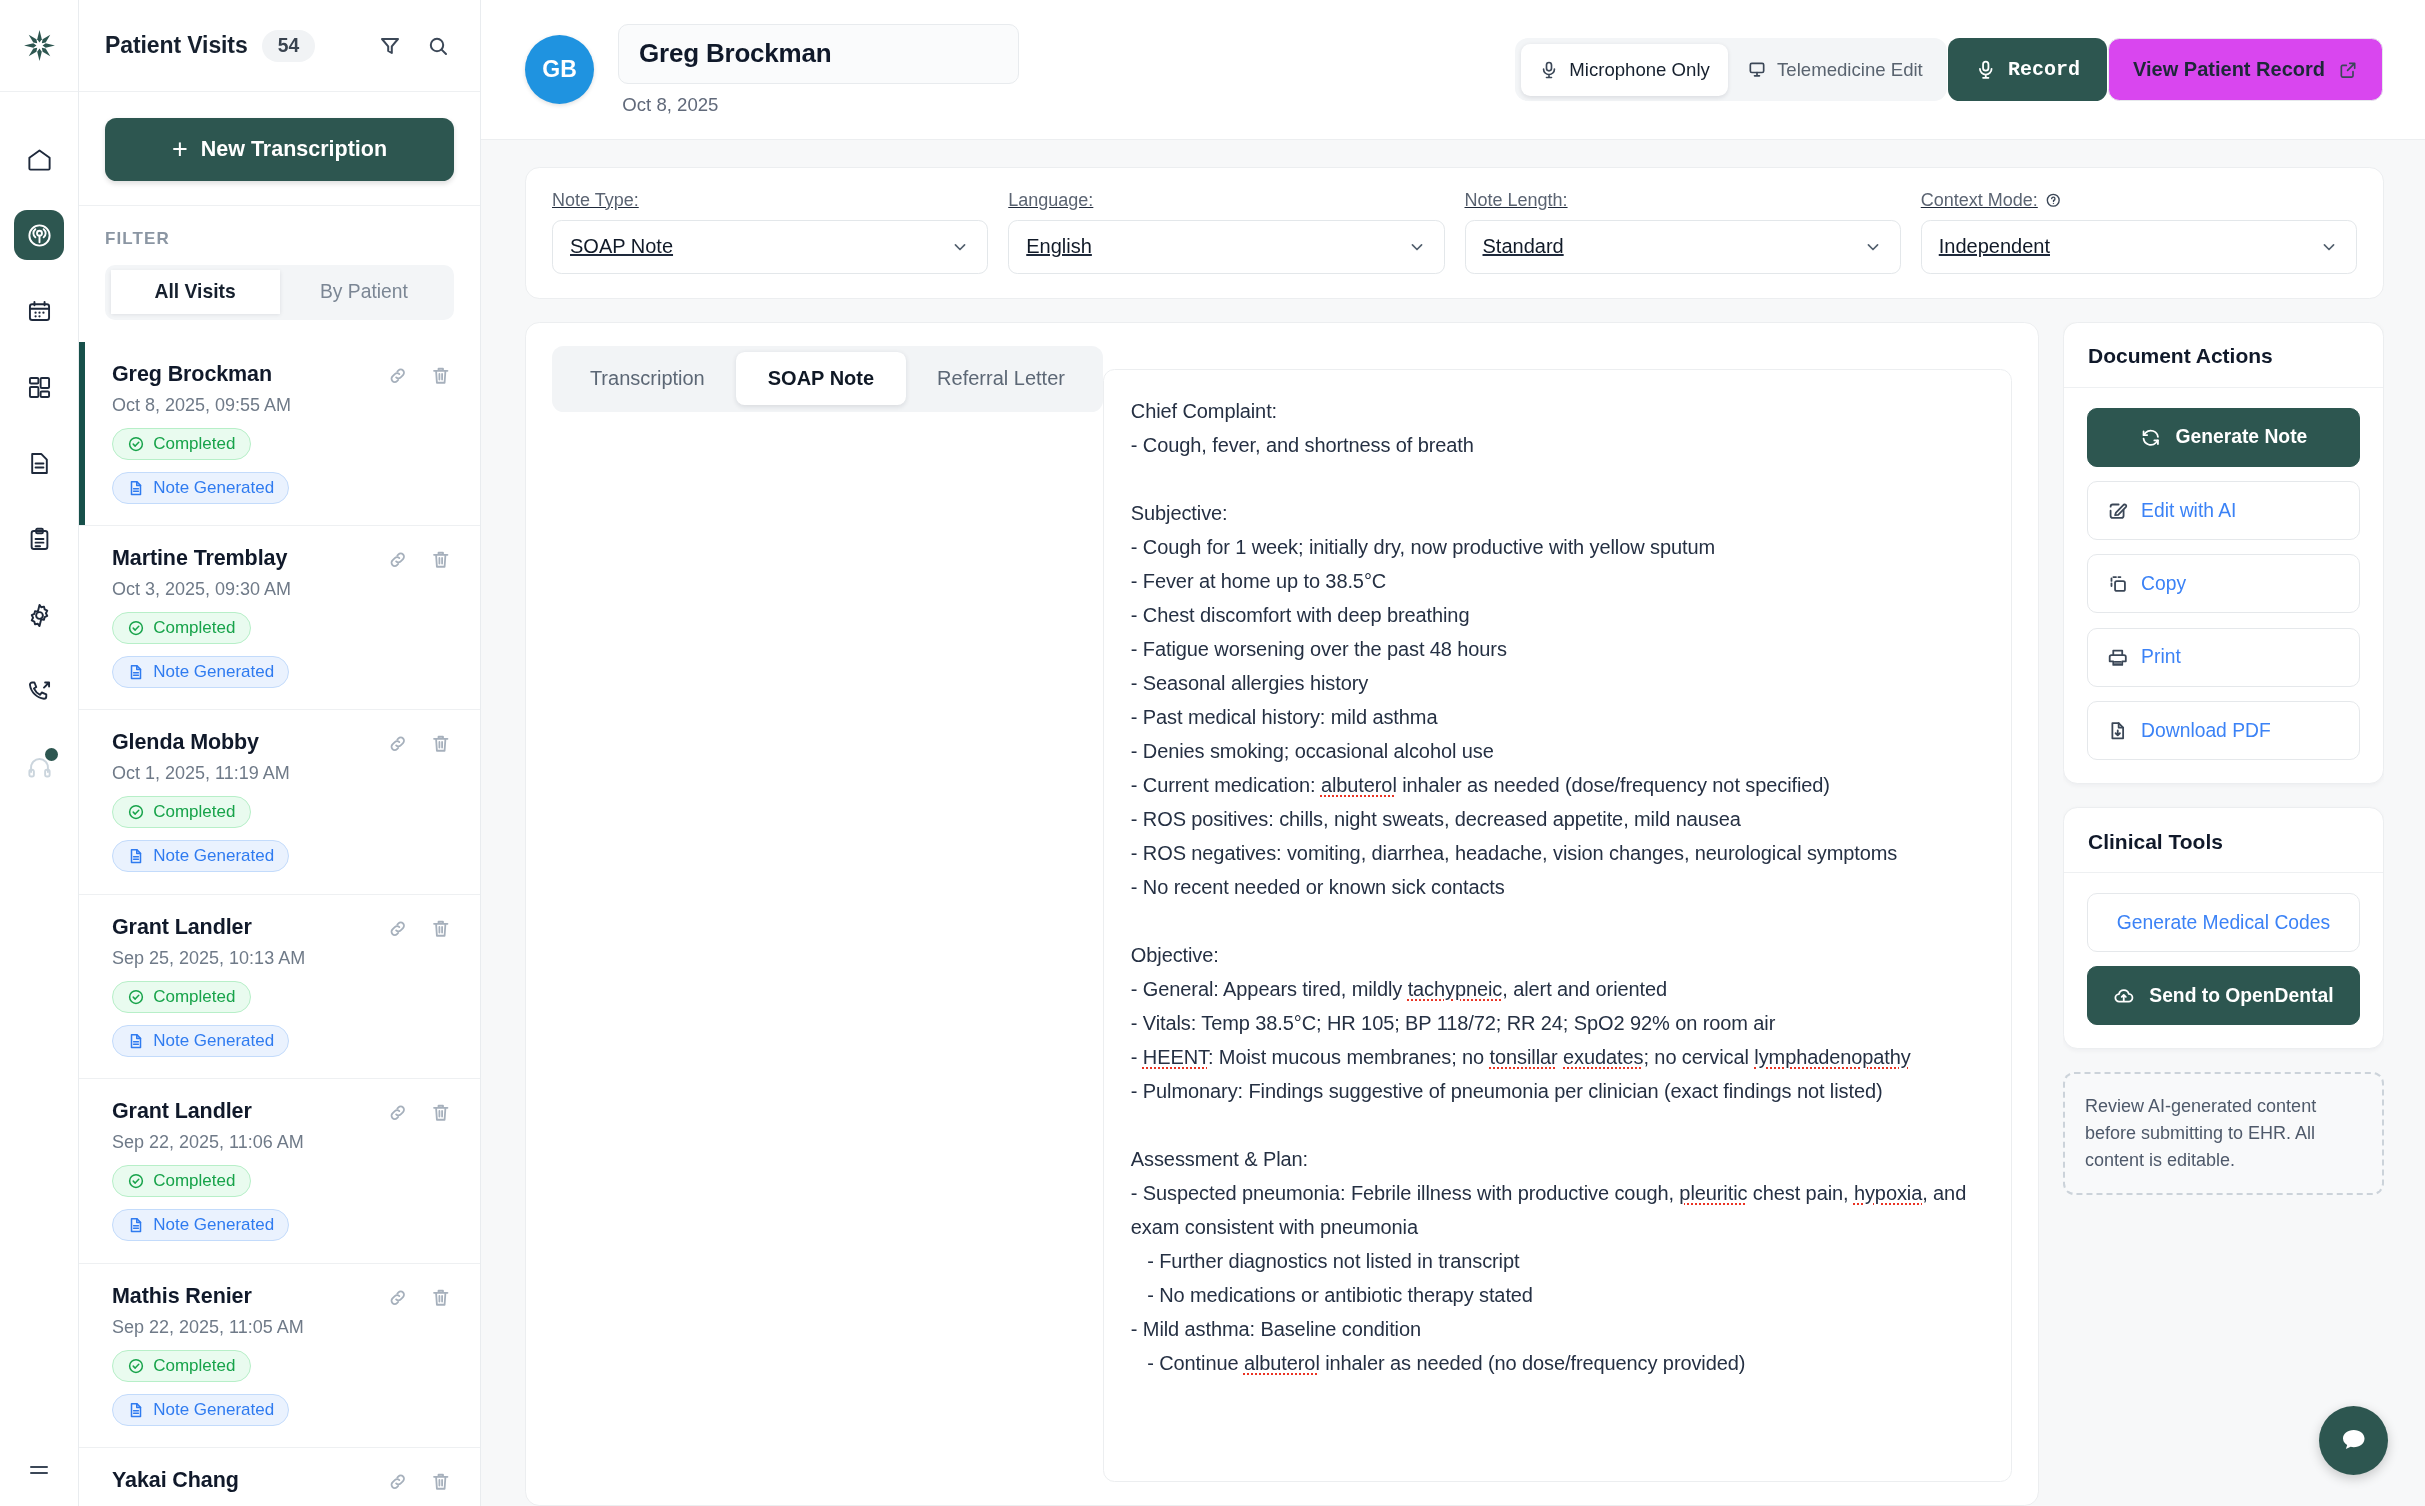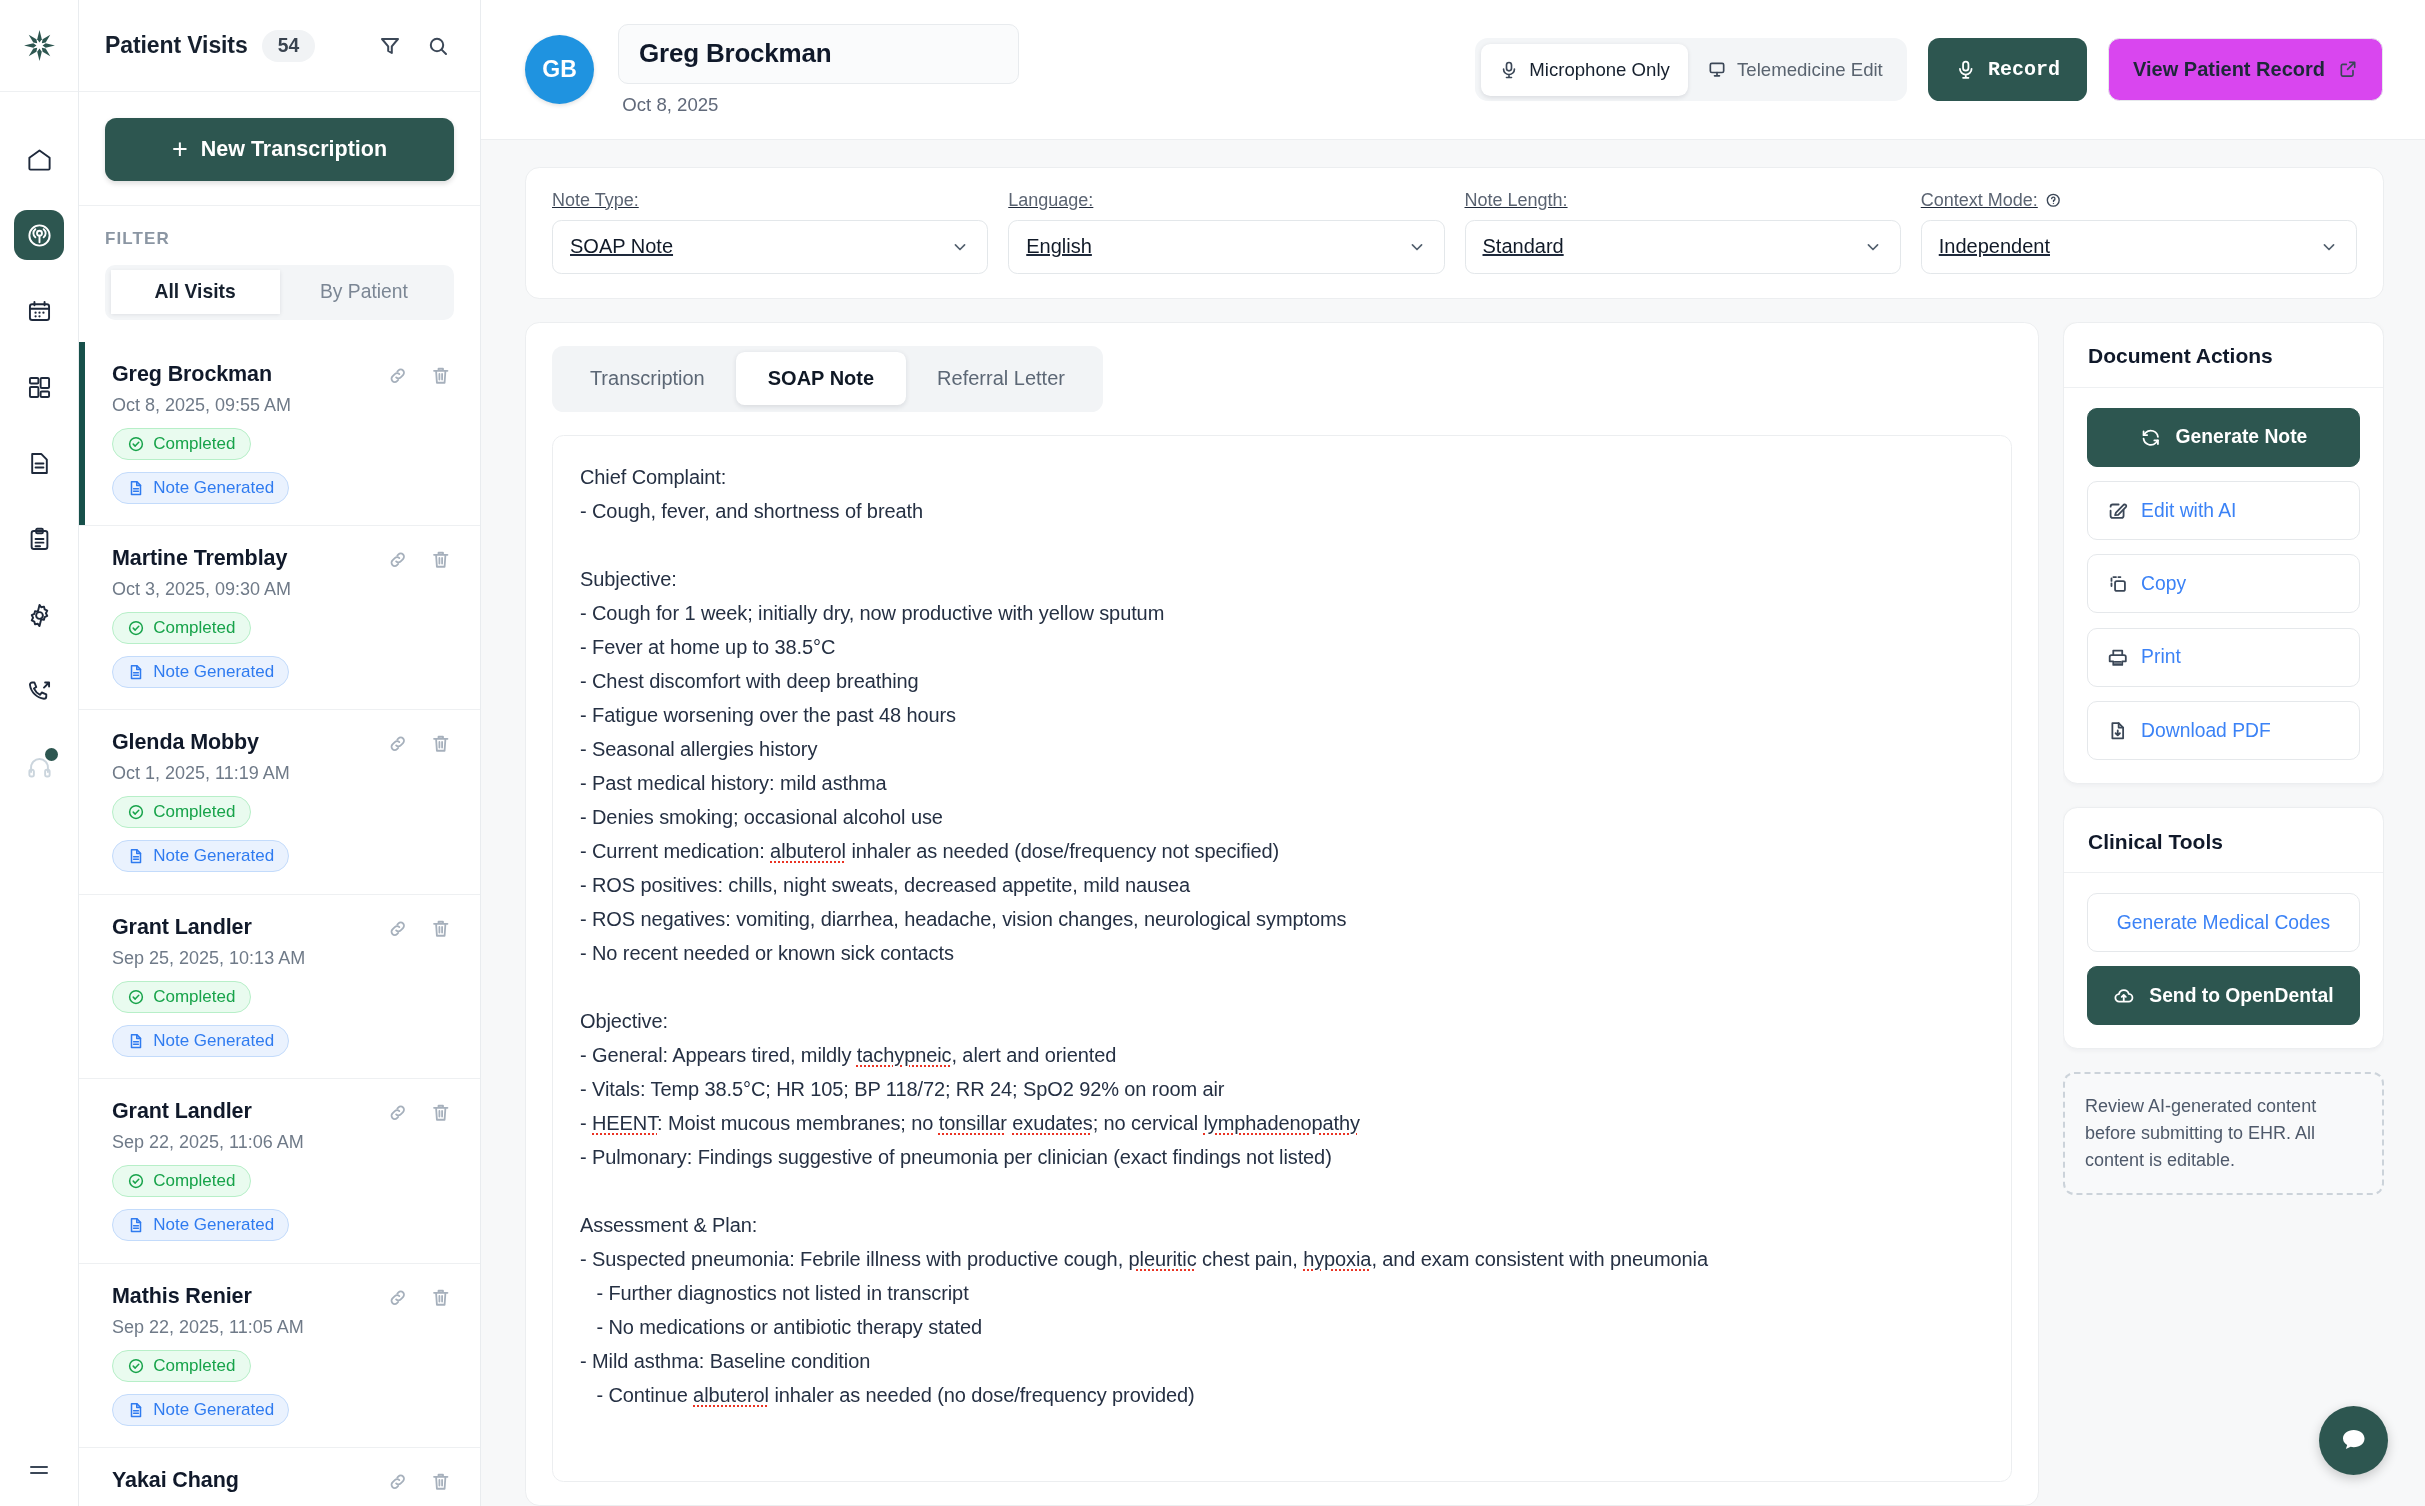--- a/index.html
+++ b/index.html
@@ -118,21 +118,21 @@
     box-shadow: 0 1.4px 4.3px rgba(0,0,0,.13);
   }
   .pt-block { margin-left: 24px; }
   .pt-name-box {
     width: 401px; height: 60px; border: 1.4px solid #e8ebee; border-radius: 10px;
     background: #fafbfc; display: flex; align-items: center; padding: 0 20px;
     font-size: 26px; font-weight: 700; color: #10192a; letter-spacing: -0.2px;
   }
   .pt-date { font-size: 18.6px; color: #60697a; margin-top: 10px; margin-left: 4.3px; }
 
-  .top-actions { margin-left: auto; display: flex; align-items: flex-start; gap: 21px; }
+  .top-actions { margin-left: auto; display: flex; align-items: center; gap: 1px; }
   .modeseg {
     display: flex; align-items: center; background: #f3f5f7; border-radius: 13px; padding: 5.7px;
   }
   .mode-btn {
     height: 52px; border: 0; border-radius: 9.3px; background: transparent; cursor: pointer;
     font-family: inherit; font-size: 18.6px; color: #59636f; padding: 0 18.6px;
     display: flex; align-items: center; gap: 10px;
   }
   .mode-btn.on { background: #ffffff; color: #16202e; box-shadow: 0 1.4px 4.3px rgba(15,23,42,.1); }
   .mode-btn svg { width: 20px; height: 20px; }
@@ -165,21 +165,21 @@
     cursor: pointer;
   }
   .select .chev { margin-left: auto; }
   .select .chev svg { width: 20px; height: 20px; display: block; }
   .select .ic { stroke: #53606e; }
 
   .panes { flex: 1; display: flex; gap: 24px; overflow: hidden; }
 
   .docpane {
     flex: 1; background: #ffffff; border: 1.4px solid #eceef0; border-radius: 14.3px;
-    padding: 23px 26px; display: flex; flex-direction: column; overflow: hidden;
+    padding: 23px 26px; display: flex; flex-direction: row; overflow: hidden;
   }
   .tabs { background: #f2f4f6; border-radius: 11.5px; padding: 6.4px; display: inline-flex; align-self: flex-start; }
   .tab {
     height: 53px; padding: 0 31.5px; border: 0; border-radius: 8.6px; background: transparent;
     font-family: inherit; font-size: 20px; color: #5c6775; cursor: pointer;
     display: flex; align-items: center;
   }
   .tab.on { background: #ffffff; color: #0f1825; font-weight: 600; box-shadow: 0 1.4px 5px rgba(15,23,42,.11); }
 
   .note {

